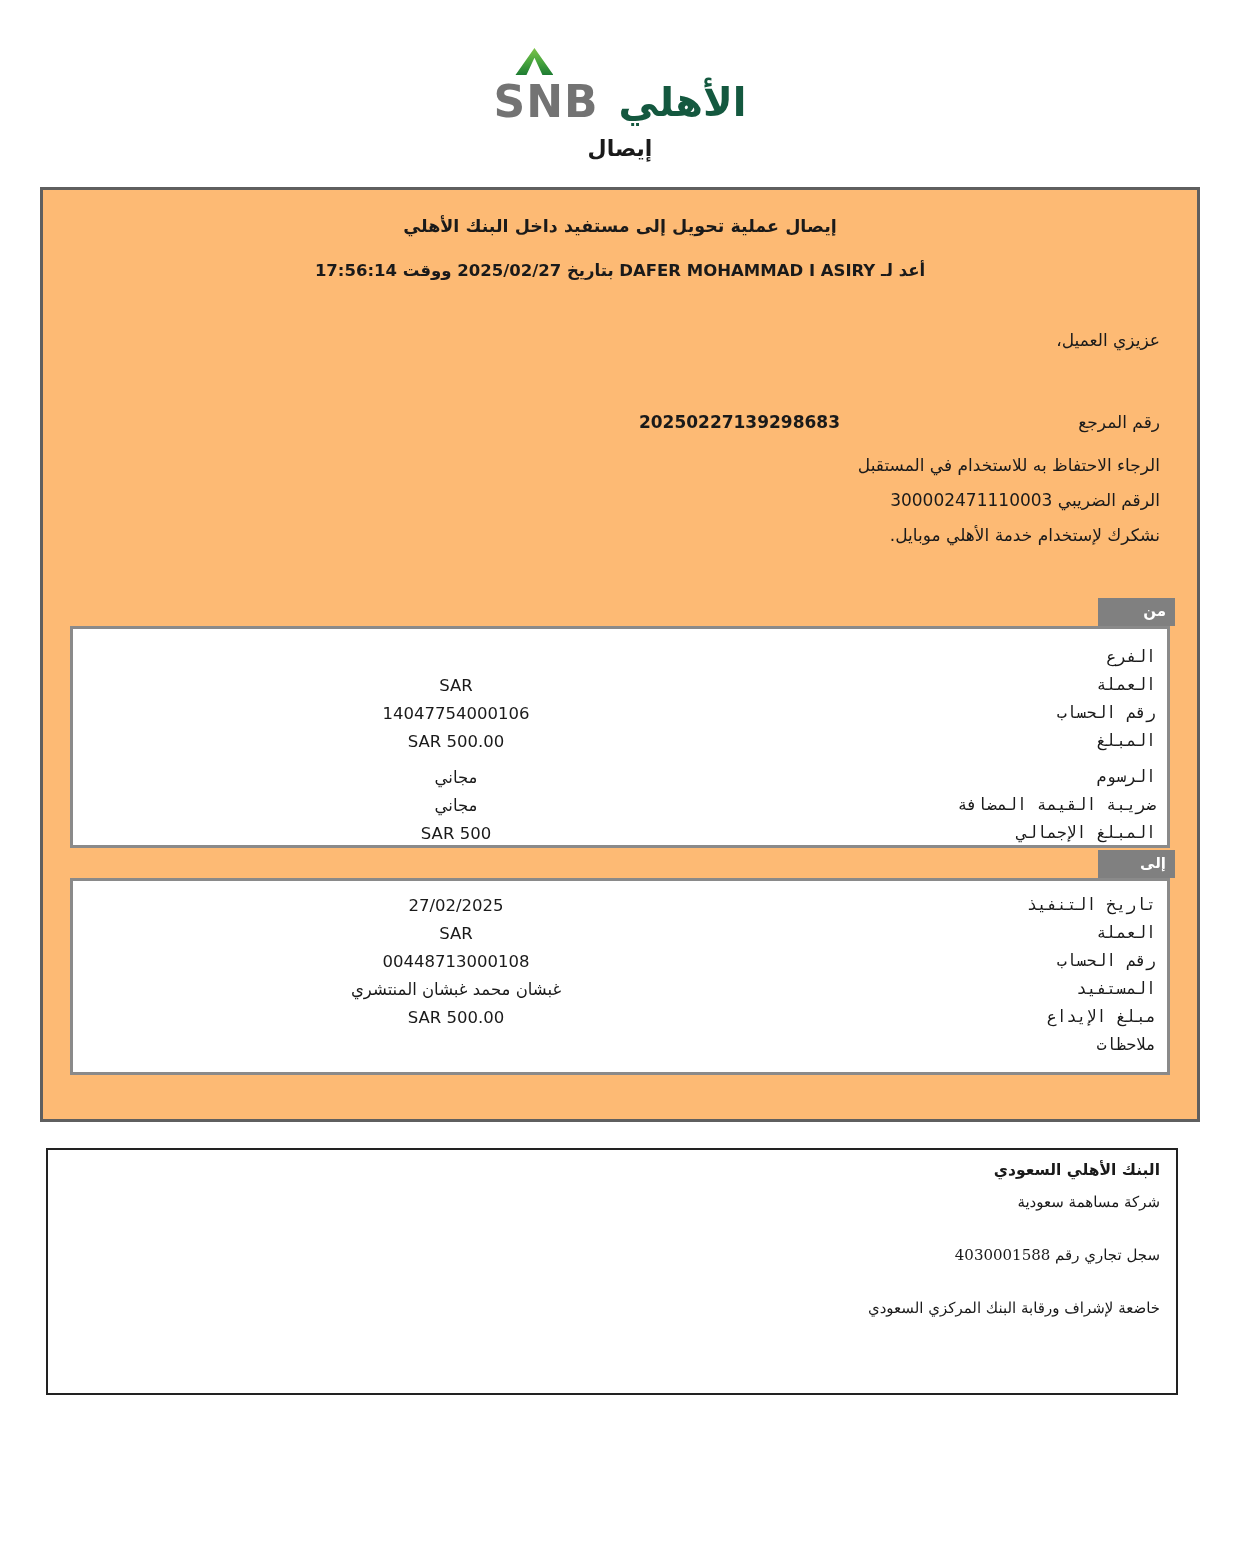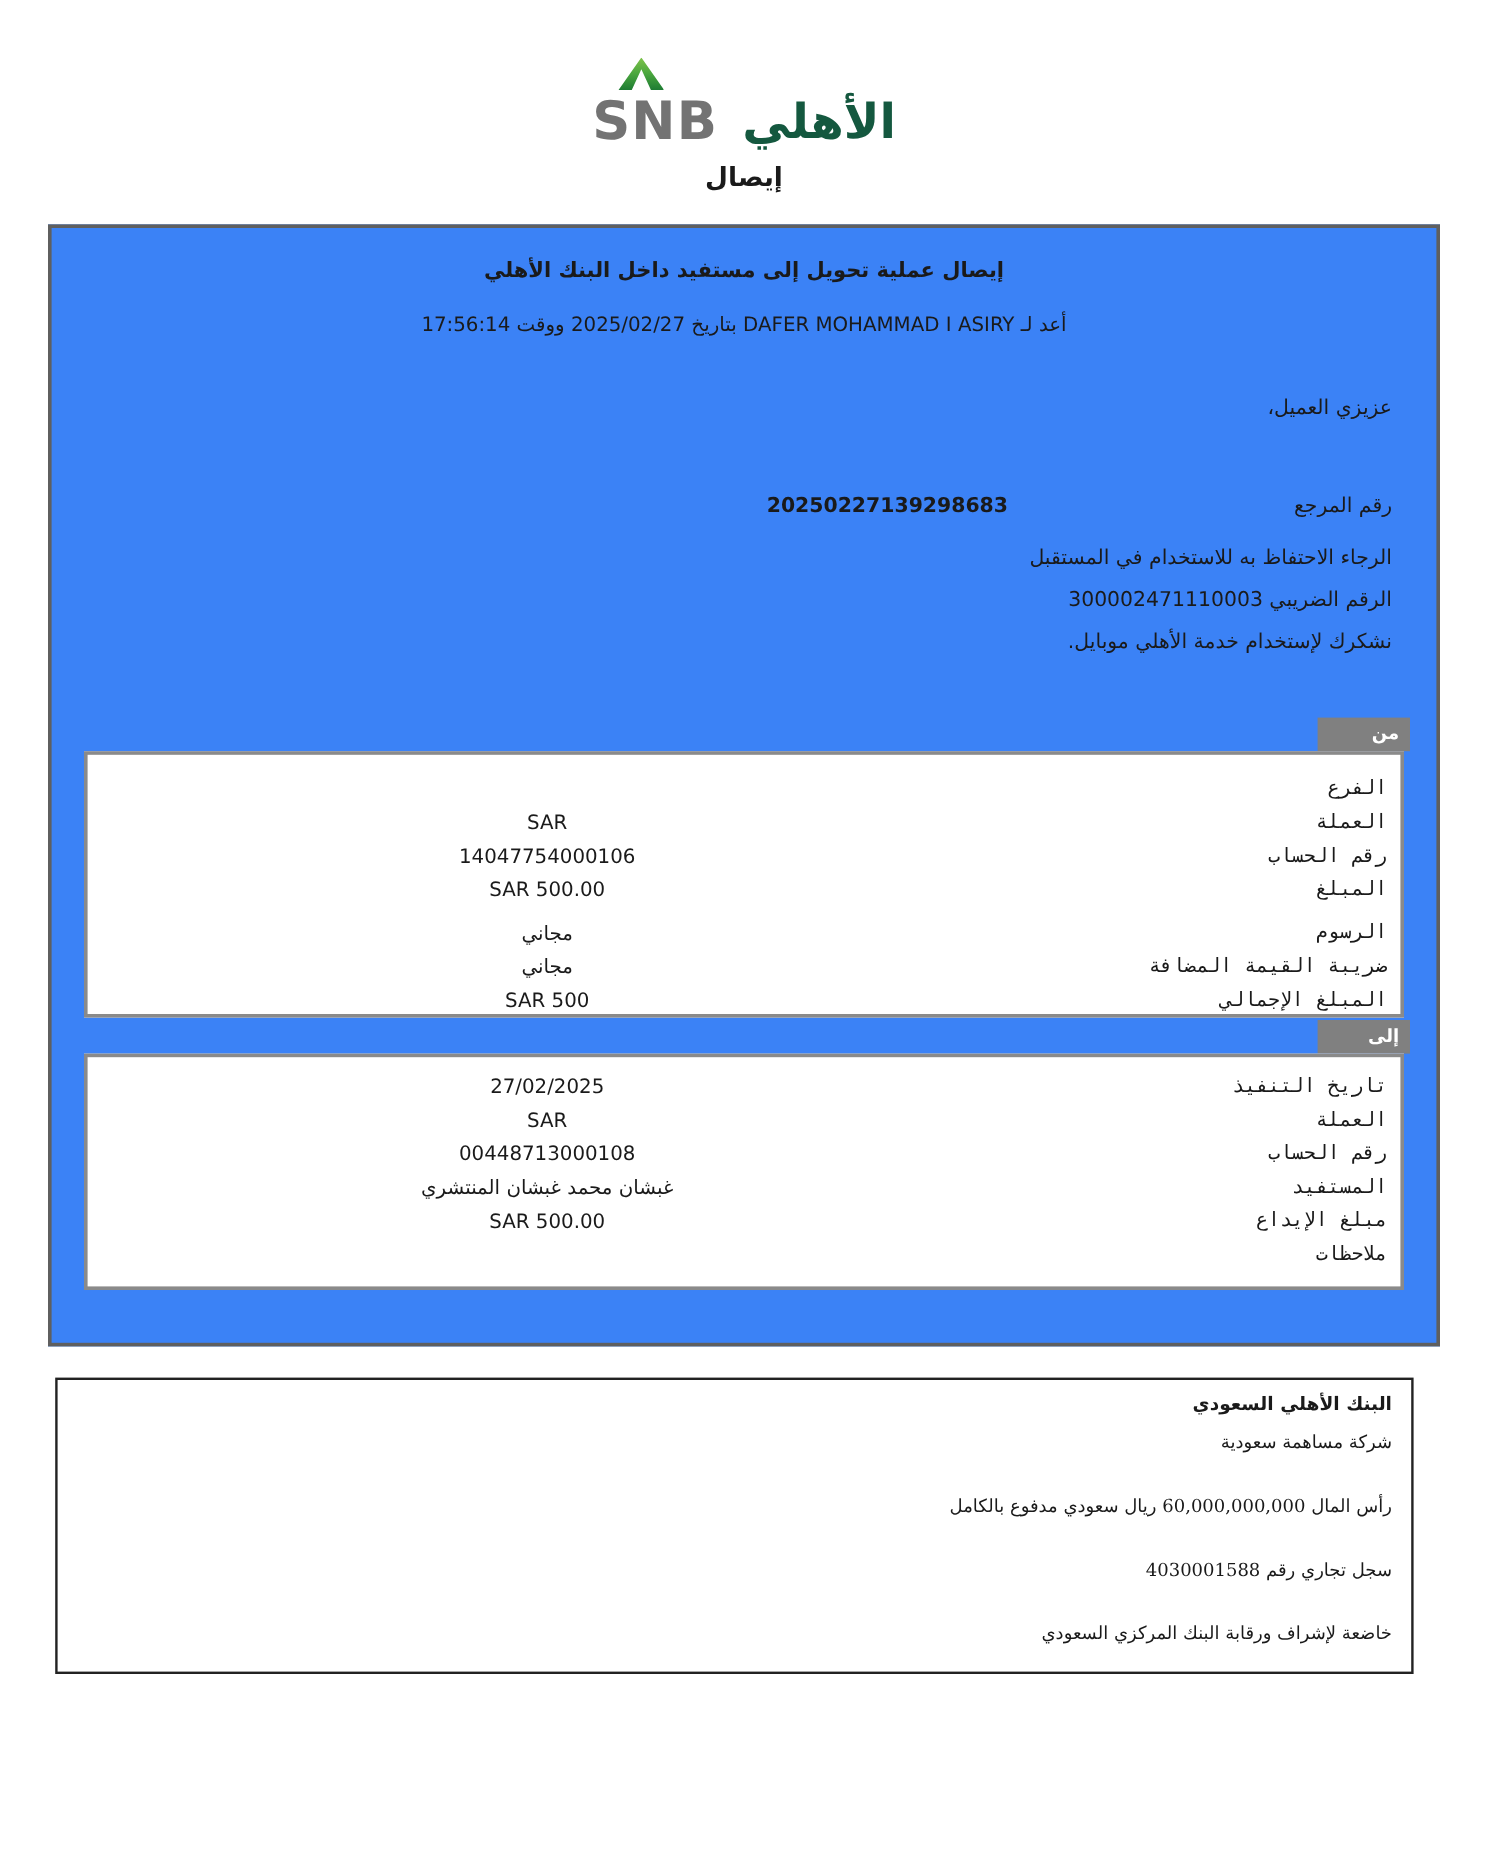--- a/index.html
+++ b/index.html
@@ -24,24 +24,24 @@
   .logo-arabic {
     font-size:40px; font-weight:bold; color:#14583f;
     vertical-align:middle; line-height:48px; margin-left:20px;
   }
   .page-title { position:absolute; top:136px; left:0; width:100%; text-align:center;
     font-size:22px; font-weight:bold; }
 
   
   .outer-box {
     position:absolute; top:187px; right:40px; width:1160px; height:935px;
-    border:3px solid #5f5f5f; background:#3b82f6;
+    border:3px solid #5f5f5f; background:#fdba74;
   }
   .r-title   { margin-top:26px; text-align:center; font-size:17.5px; font-weight:bold; }
-  .r-subtitle{ margin-top:25px; text-align:center; font-size:16.5px; font-weight:normal; direction:rtl; }
+  .r-subtitle{ margin-top:25px; text-align:center; font-size:16.5px; font-weight:bold; direction:rtl; }
   .r-greeting{ margin-top:50px; padding-left:0; padding-right:37px; text-align:right; font-size:17px; }
 
   .ref-row { display:flex; direction:rtl; margin-top:62px; font-size:17px; }
   .ref-label { width:357px; padding-right:37px; }
   .ref-value { flex:1; text-align:right; font-weight:bold; direction:ltr; }
 
   .r-note { margin-top:16px; padding-right:37px; text-align:right; font-size:17px; line-height:35px; }
 
   
   .section-tab {
@@ -159,16 +159,15 @@
       <div class="f-label">ملاحظات</div>
       <div class="f-value"></div>
     </div>
   </div>
 
 </div>
 
 <div class="footer-box">
   <div class="footer-bank">البنك الأهلي السعودي</div>
   <div class="footer-line first">شركة مساهمة سعودية</div>
-  <div class="footer-line">رأس المال 60,000,000,000  ريال سعودي مدفوع بالكامل</div>
   <div class="footer-line">سجل تجاري رقم 4030001588</div>
   <div class="footer-line">خاضعة لإشراف ورقابة البنك المركزي السعودي</div>
 </div>
 
 </body></html>

